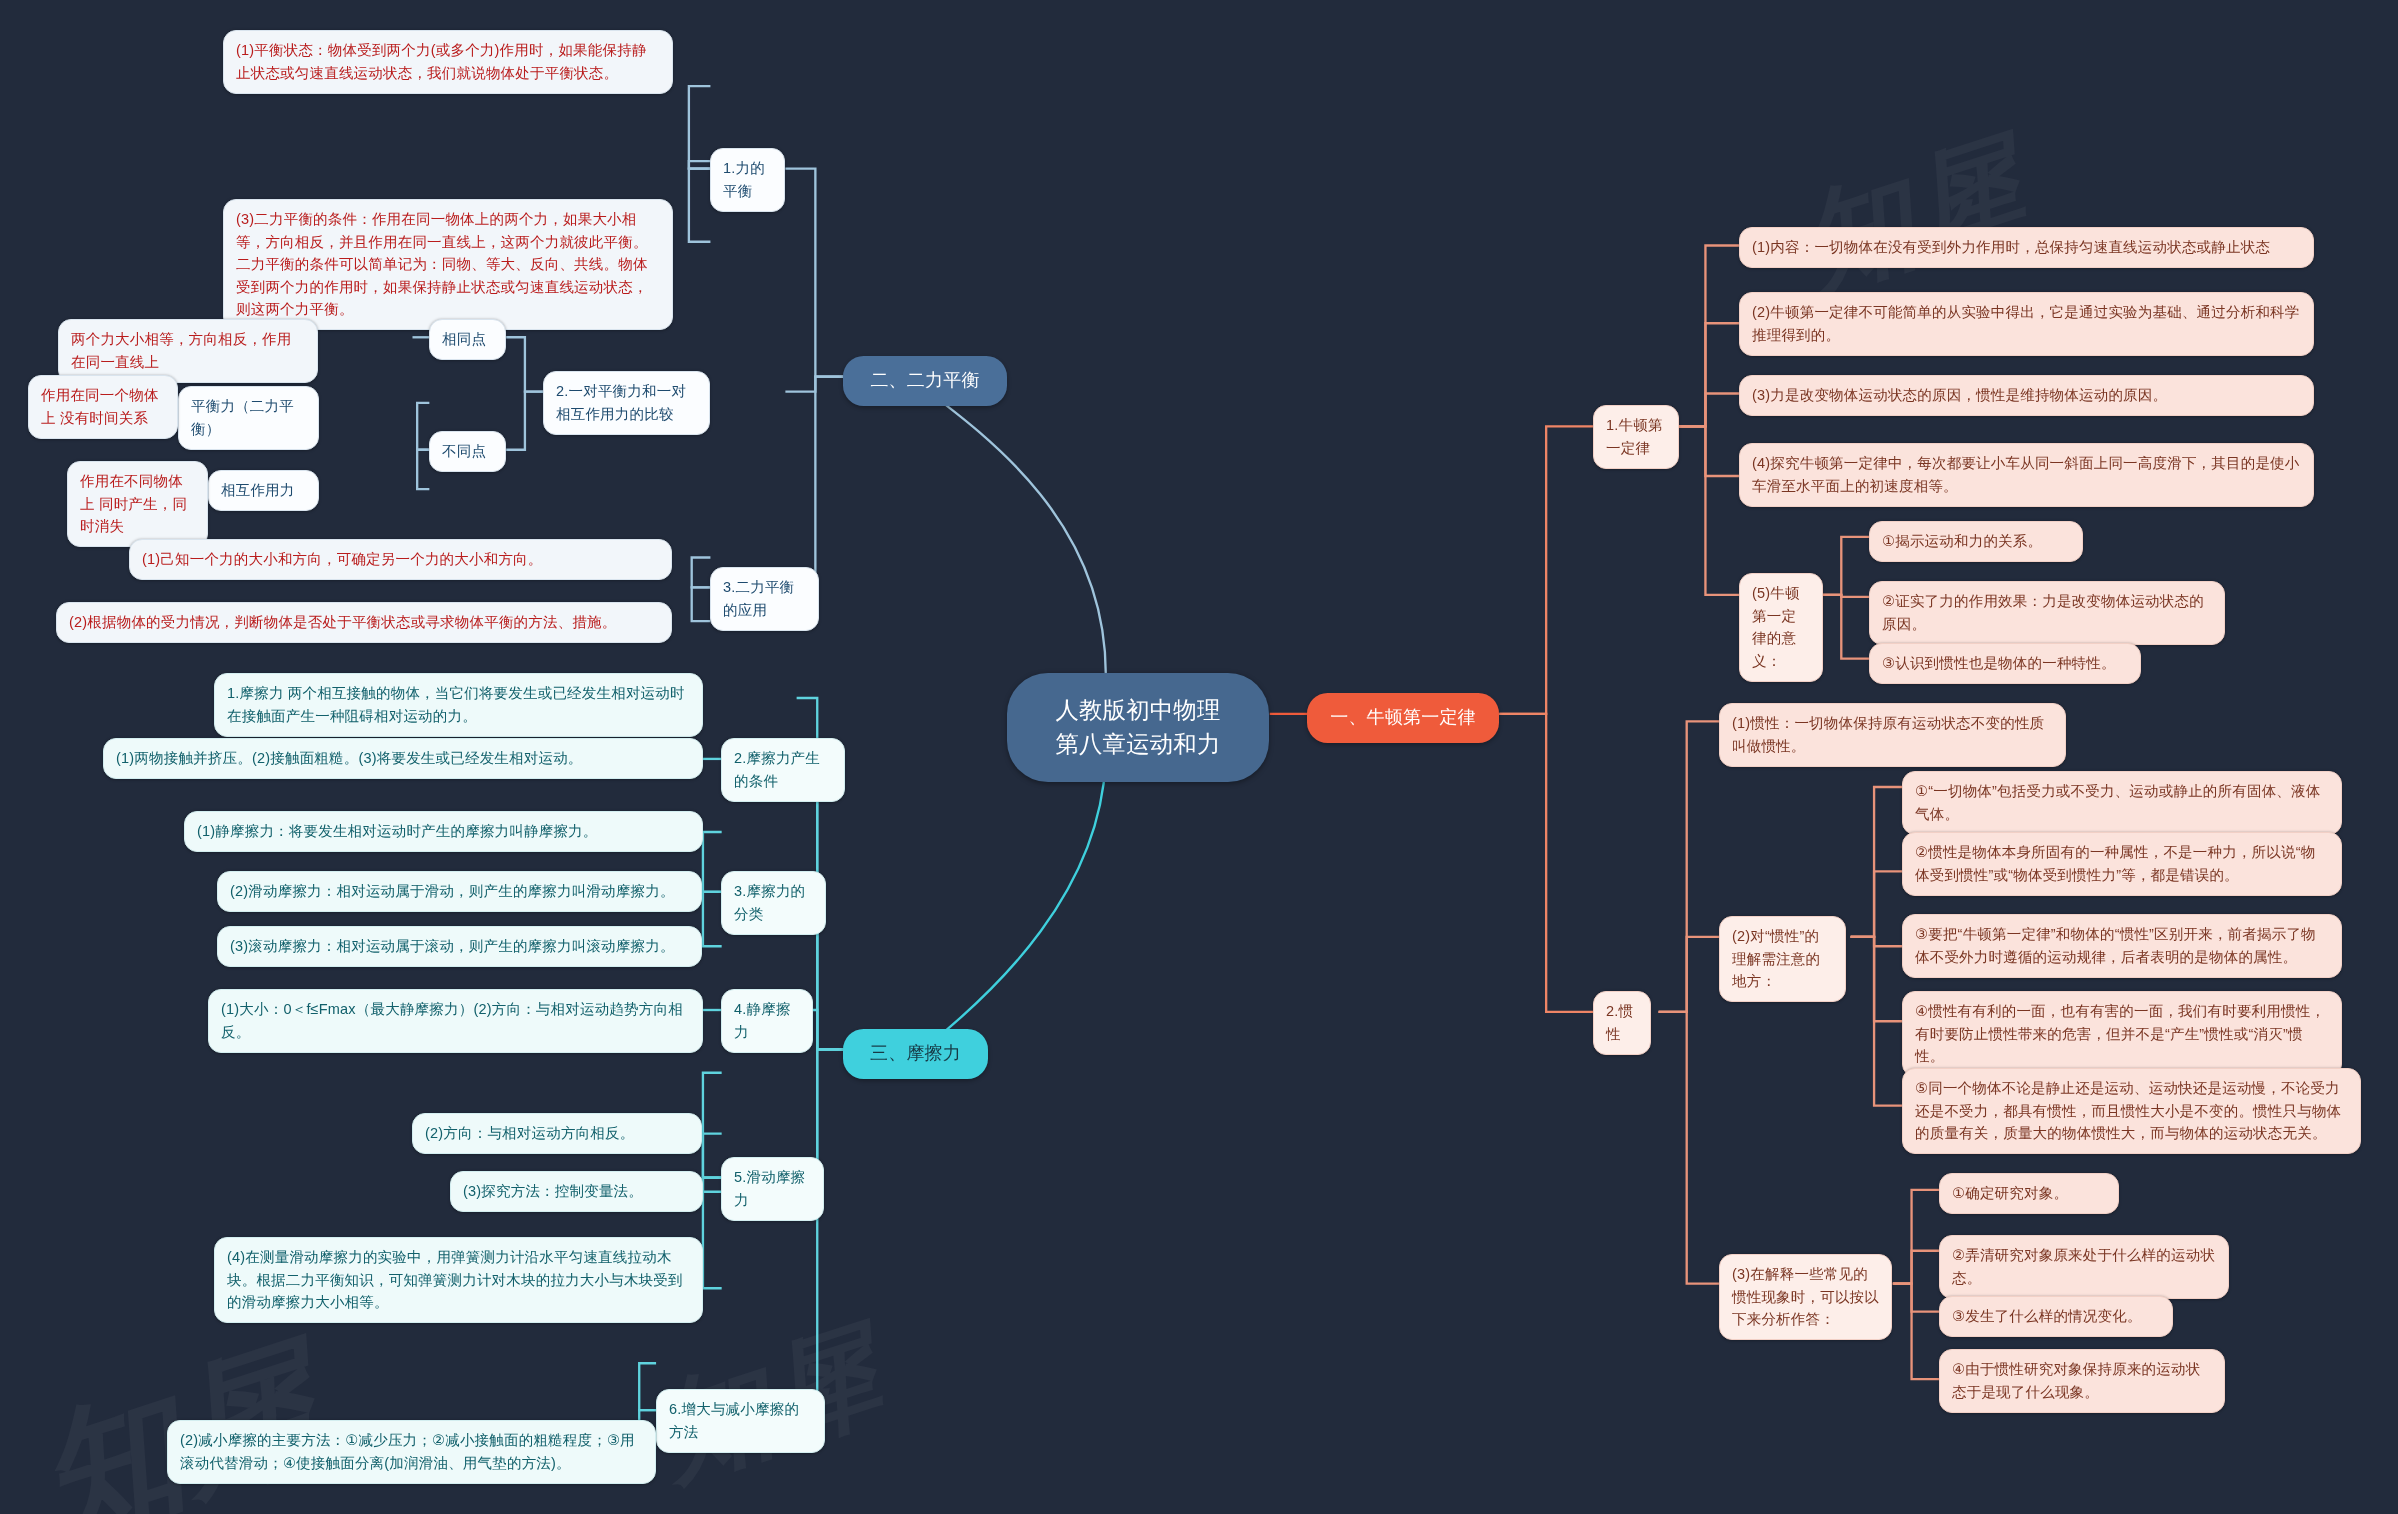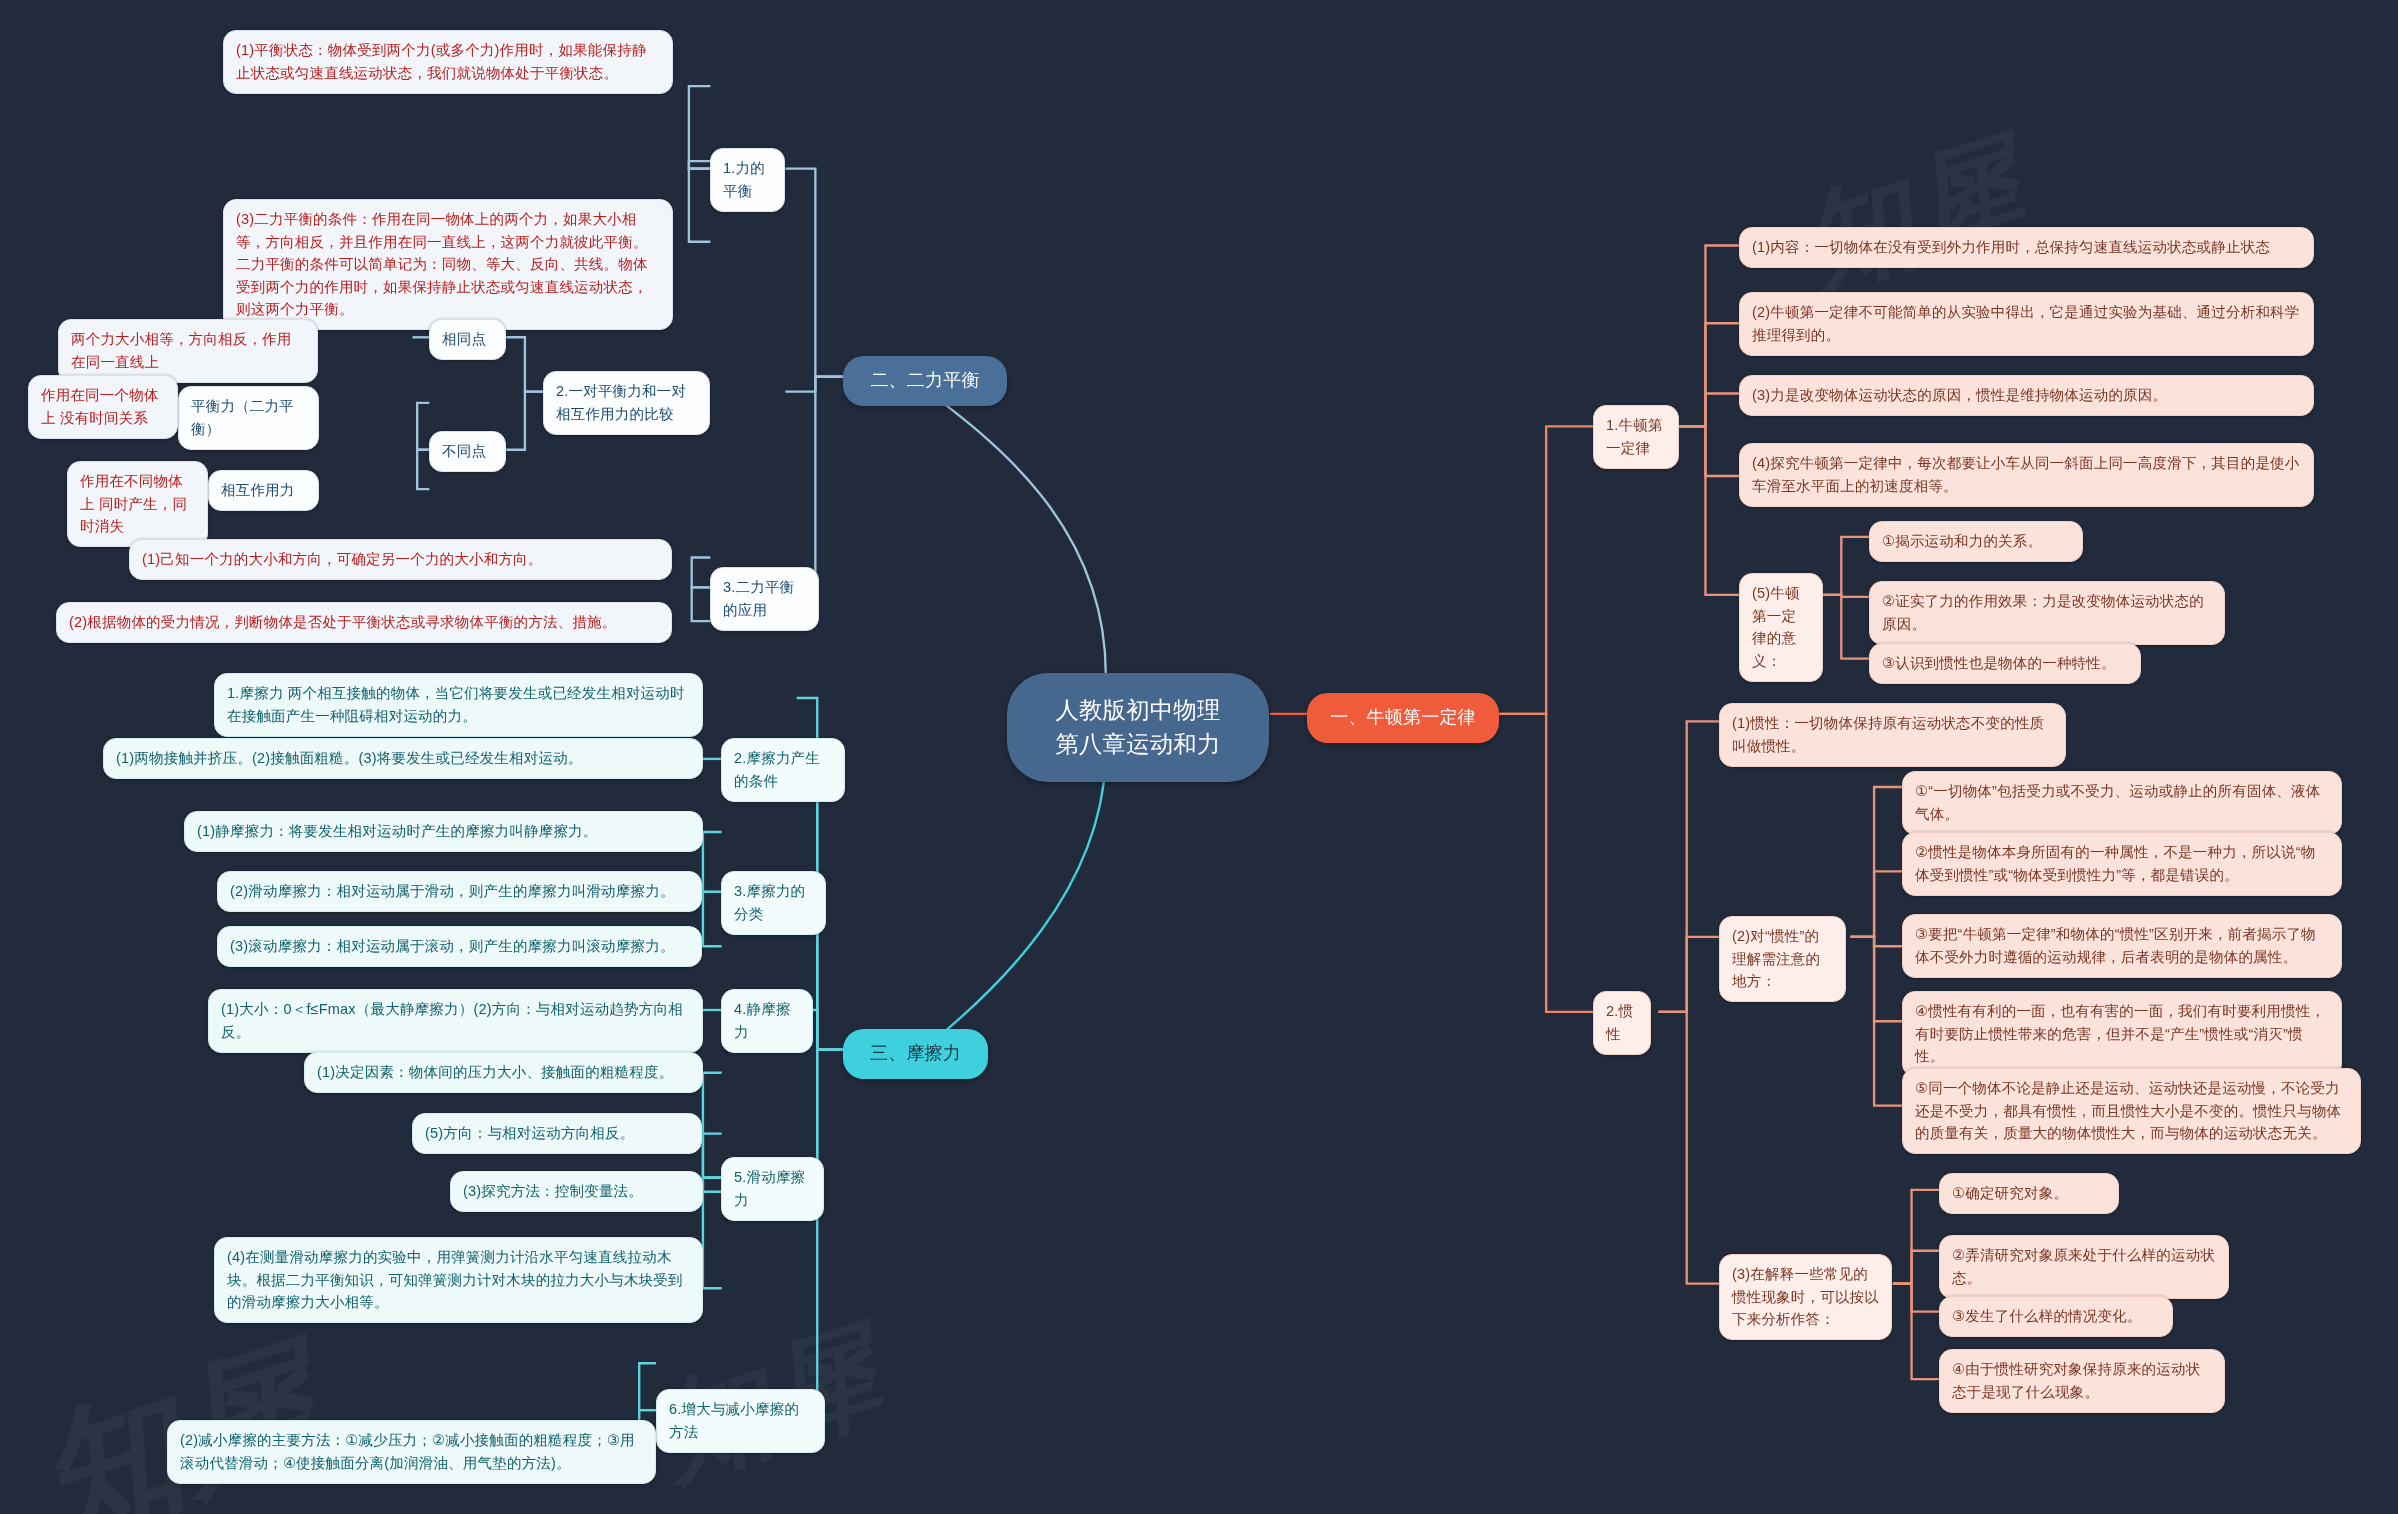--- a/index.html
+++ b/index.html
@@ -209,22 +209,21 @@
 
   <div class="node nc lbl" style="left:721px;top:871px;width:105px;">3.摩擦力的分类</div>
   <div class="node nc" style="left:184px;top:811px;width:519px;">(1)静摩擦力：将要发生相对运动时产生的摩擦力叫静摩擦力。</div>
   <div class="node nc" style="left:217px;top:871px;width:485px;">(2)滑动摩擦力：相对运动属于滑动，则产生的摩擦力叫滑动摩擦力。</div>
   <div class="node nc" style="left:217px;top:926px;width:485px;">(3)滚动摩擦力：相对运动属于滚动，则产生的摩擦力叫滚动摩擦力。</div>
 
   <div class="node nc lbl" style="left:721px;top:989px;width:92px;">4.静摩擦力</div>
   <div class="node nc" style="left:208px;top:989px;width:495px;">(1)大小：0＜f≤Fmax（最大静摩擦力）(2)方向：与相对运动趋势方向相反。</div>
 
   <div class="node nc lbl" style="left:721px;top:1157px;width:103px;">5.滑动摩擦力</div>
-  <div class="node nc" style="left:304px;top:1052px;width:399px;">(1)决定因素：物体间的压力大小、接触面的粗糙程度。</div>
-  <div class="node nc" style="left:412px;top:1113px;width:290px;">(5)方向：与相对运动方向相反。</div>
+  <div class="node nc" style="left:412px;top:1113px;width:290px;">(2)方向：与相对运动方向相反。</div>
   <div class="node nc" style="left:450px;top:1171px;width:253px;">(3)探究方法：控制变量法。</div>
   <div class="node nc" style="left:214px;top:1237px;width:489px;">(4)在测量滑动摩擦力的实验中，用弹簧测力计沿水平匀速直线拉动木块。根据二力平衡知识，可知弹簧测力计对木块的拉力大小与木块受到的滑动摩擦力大小相等。</div>
 
   <div class="node nc lbl" style="left:656px;top:1389px;width:169px;">6.增大与减小摩擦的方法</div>
   <div class="node nc" style="left:167px;top:1420px;width:489px;">(2)减小摩擦的主要方法：①减少压力；②减小接触面的粗糙程度；③用滚动代替滑动；④使接触面分离(加润滑油、用气垫的方法)。</div>
 
 </div>
 
 
 </body></html>

